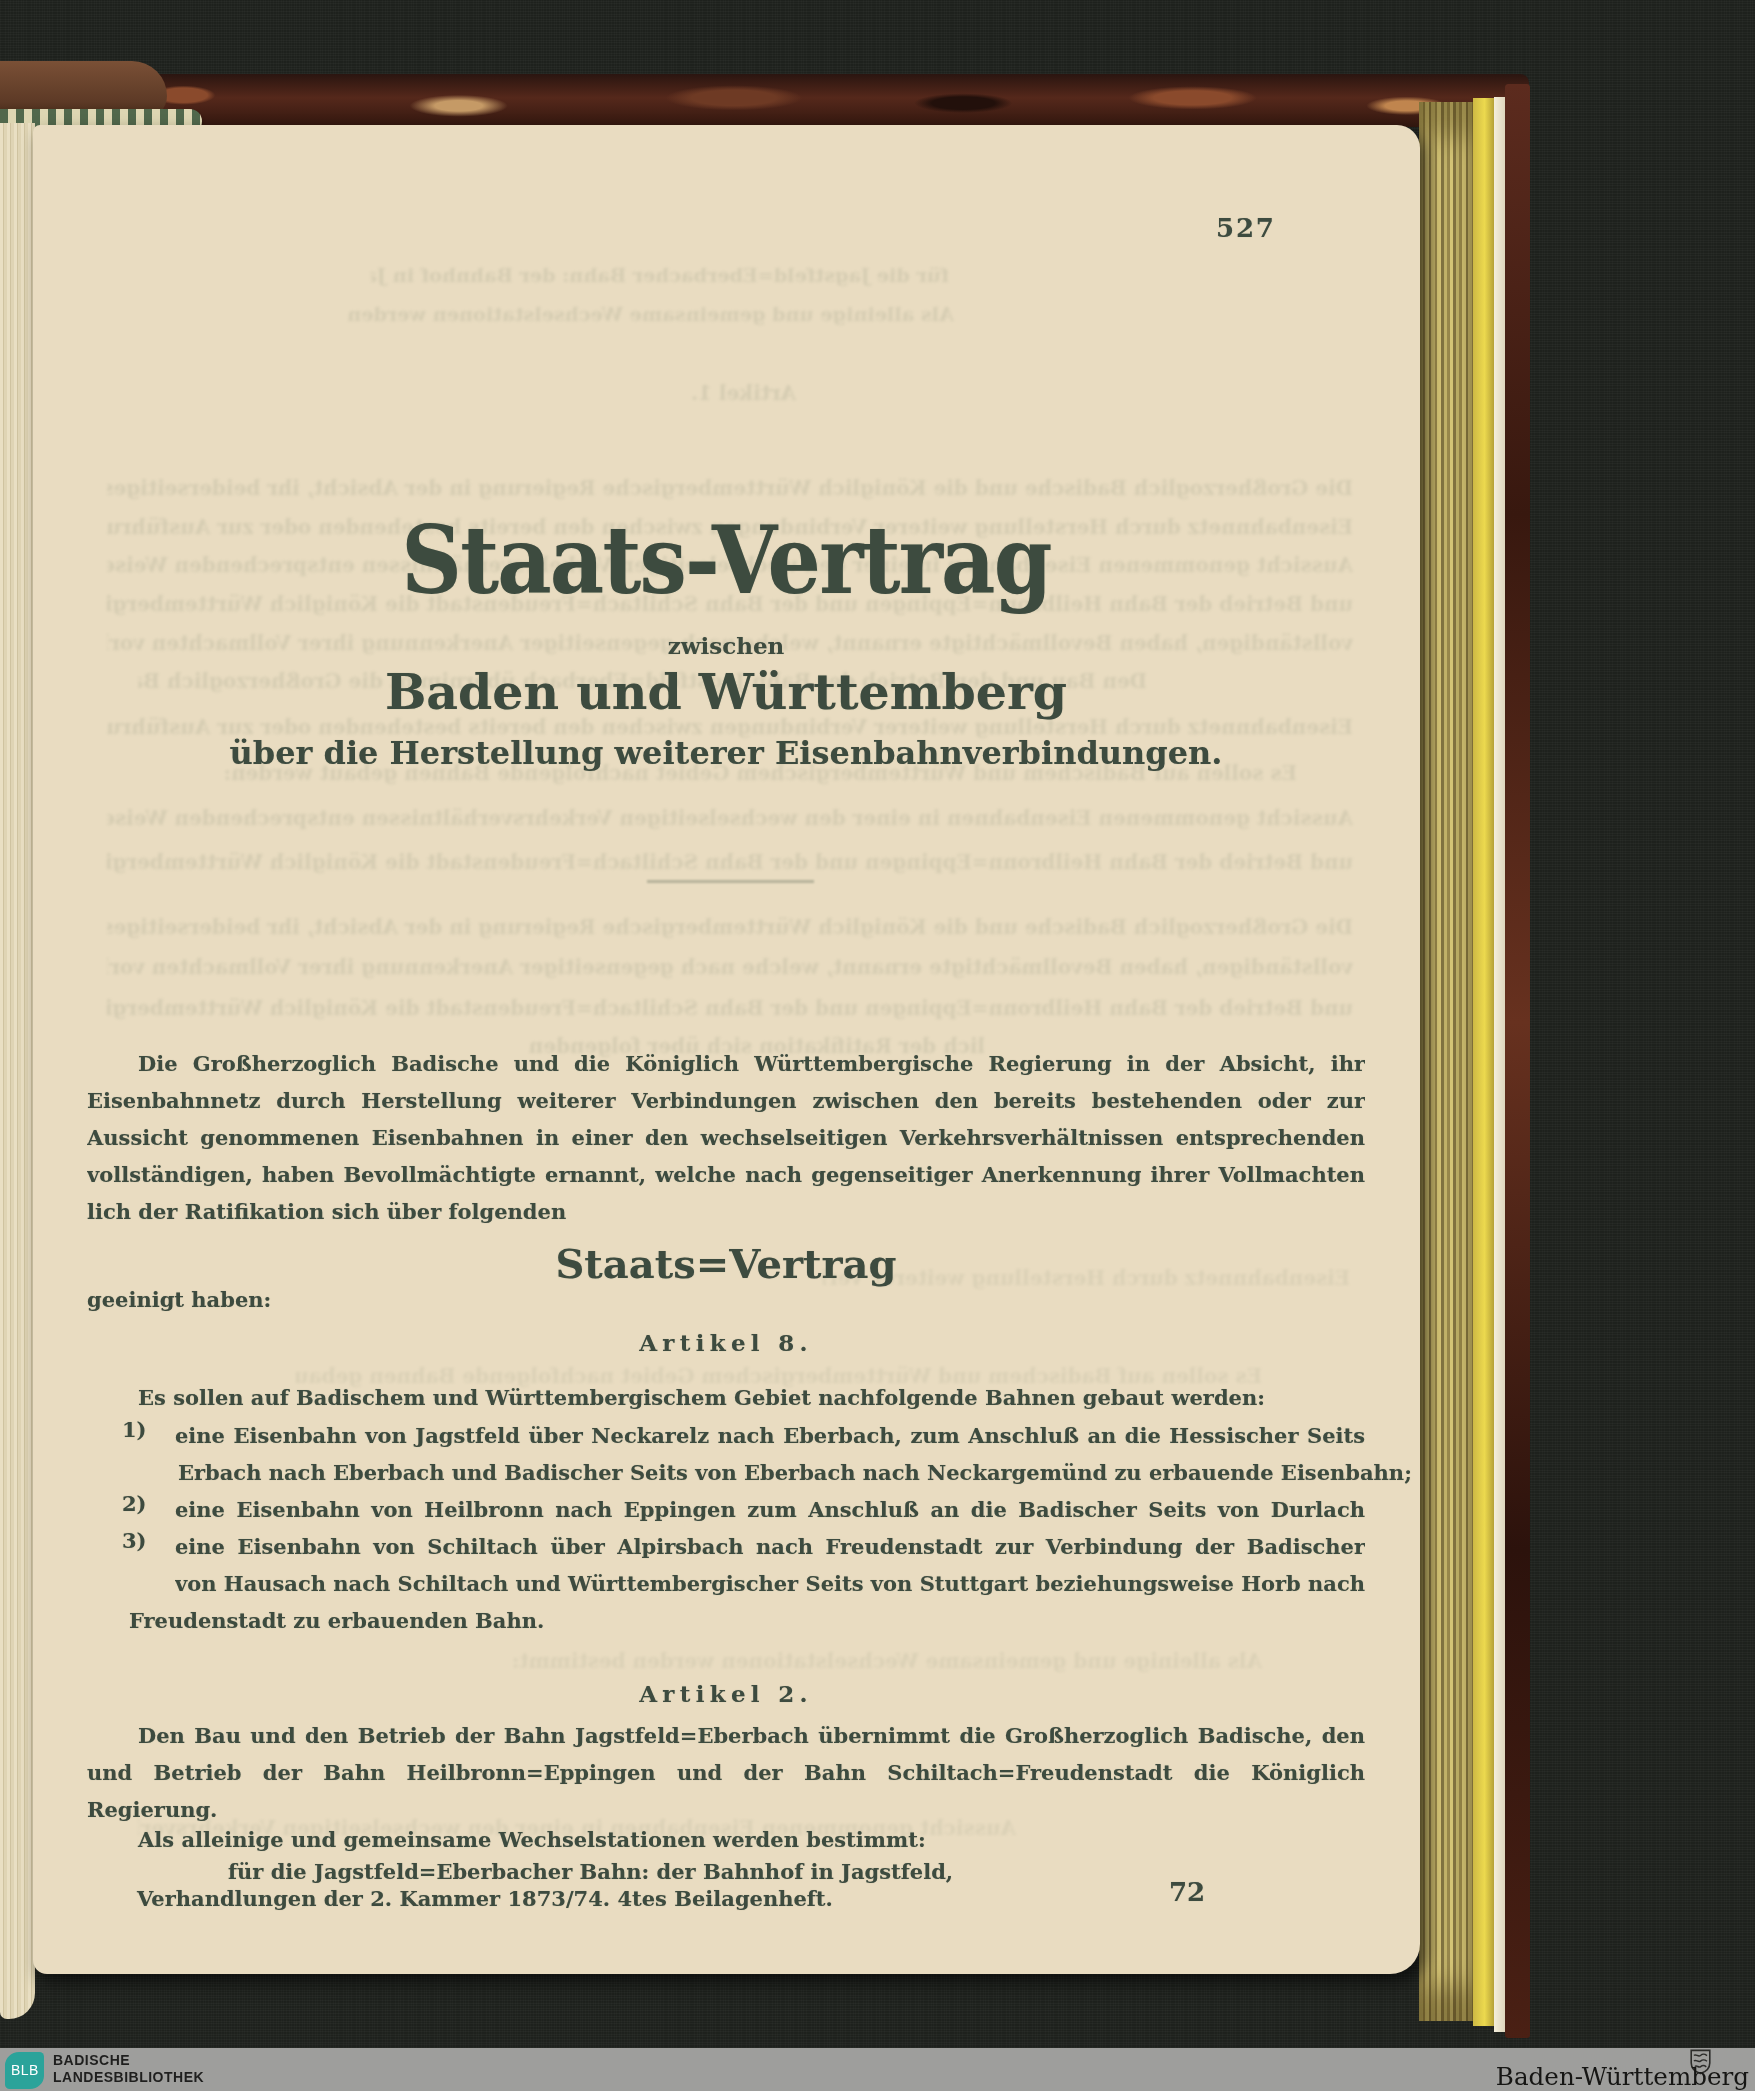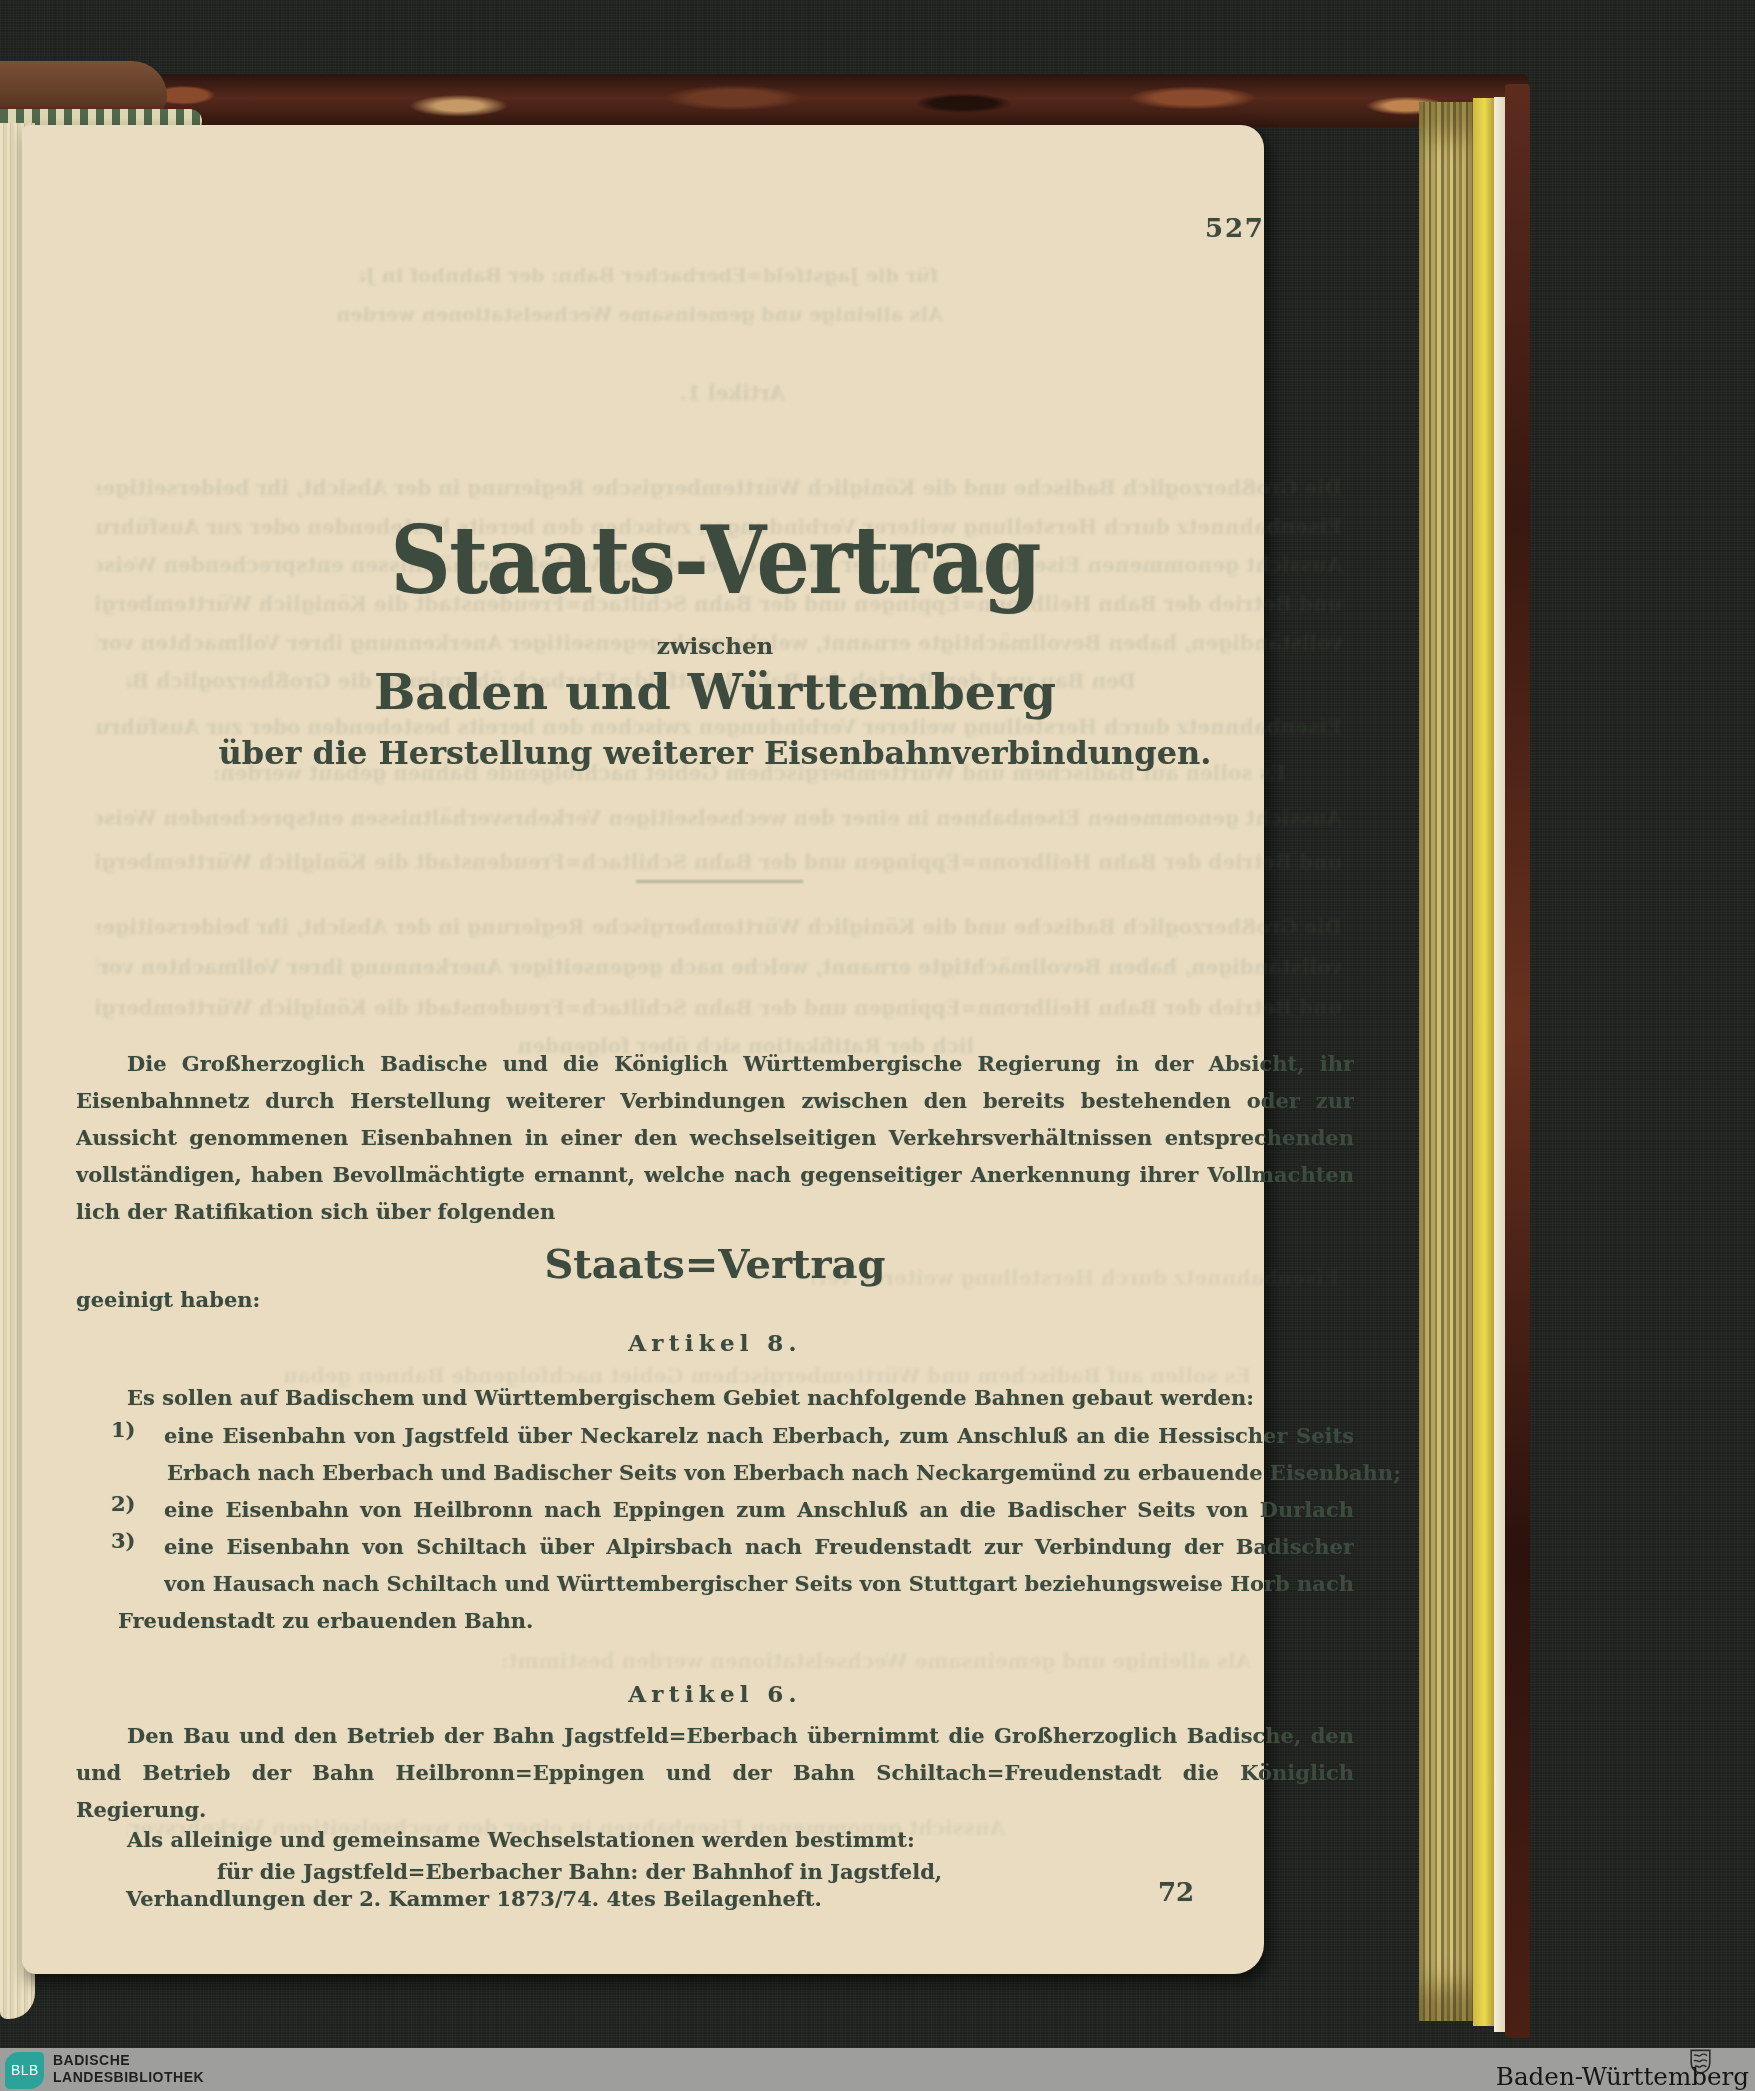--- a/index.html
+++ b/index.html
@@ -33,21 +33,21 @@
     background:repeating-linear-gradient(90deg,#c2b36a 0 3.5px,#99894d 3.5px 6.1px,#d9c979 6.1px 9.7px,#857643 9.7px 12.3px);
     box-shadow:inset 0 35px 26px rgba(60,45,10,.35), inset 0 -35px 26px rgba(60,45,10,.4);}
   .gilt-stripe{position:absolute;left:1473px;top:98px;width:21px;height:1928px;
     background:linear-gradient(90deg,#cdb944,#ecd94e 55%,#b5a138);}
   .white-leaf{position:absolute;left:1494px;top:97px;width:11.4px;height:1935px;
     background:linear-gradient(90deg,#f4eedc,#ded6bd);}
   .cover-edge{position:absolute;left:1505px;top:84px;width:24.6px;height:1954px;
     background:linear-gradient(180deg,#5c2b1e,#38180f 22%,#67311f 48%,#2c120c 75%,#4a2014);
     border-radius:3.5px;}
   
-  .page{position:absolute;left:22px;top:125px;width:1242px;height:1849px;z-index:2;
+  .page{position:absolute;left:33px;top:125px;width:1387px;height:1849px;z-index:2;
     background:
       radial-gradient(790px 439px at 88% 6%, rgba(218,172,132,.38) 0 30%, rgba(0,0,0,0) 75%),
       radial-gradient(1053px 790px at 45% 45%, rgba(255,252,240,.25) 0 40%, rgba(0,0,0,0) 80%),
       linear-gradient(90deg, rgba(118,93,56,.42) 0, rgba(118,93,56,.12) 61px, rgba(0,0,0,0) 132px),
       linear-gradient(180deg, rgba(120,95,60,.25) 0, rgba(0,0,0,0) 48px),
       linear-gradient(0deg, rgba(110,88,55,.30) 0, rgba(0,0,0,0) 61px),
       linear-gradient(105deg,#e2d2b1 0%,#ead dc4 30%,#ece1c8 55%,#e5d6b6 85%,#dccaa6 100%);
     background-color:#e9dcc1;
     border-radius:7px 23px 30px 14px;
     box-shadow:5.3px 8.8px 16px rgba(0,0,0,.55);}
@@ -143,21 +143,21 @@
         <div class="line just ink" style="margin-left:88px;width:1190px">eine Eisenbahn von Heilbronn nach Eppingen zum Anschluß an die Badischer Seits von Durlach nach</div>
       </div>
       <div style="position:relative;">
         <span class="abs ink" style="left:35px;top:0;font-size:21px">3)</span>
         <div class="line just ink" style="margin-left:88px;width:1190px">eine Eisenbahn von Schiltach über Alpirsbach nach Freudenstadt zur Verbindung der Badischer Seits</div>
         <div class="line just ink" style="margin-left:88px;width:1190px">von Hausach nach Schiltach und Württembergischer Seits von Stuttgart beziehungsweise Horb nach</div>
         <div class="line ink" style="margin-left:42px">Freudenstadt zu erbauenden Bahn.</div>
       </div>
     </div>
 
-    <div class="abs ink center" style="top:1555px;font-size:23px;letter-spacing:5.3px;z-index:2">Artikel 6.</div>
+    <div class="abs ink center" style="top:1555px;font-size:23px;letter-spacing:5.3px;z-index:2">Artikel 2.</div>
 
     <div class="abs" style="left:54px;top:1592px;width:1278px;z-index:2">
       <div class="line just ink" style="text-indent:51px">Den Bau und den Betrieb der Bahn Jagstfeld=Eberbach übernimmt die Großherzoglich Badische, den Bau</div>
       <div class="line just ink">und Betrieb der Bahn Heilbronn=Eppingen und der Bahn Schiltach=Freudenstadt die Königlich Württembergische</div>
       <div class="line ink">Regierung.</div>
     </div>
 
     <div class="abs ink line" style="left:105px;top:1696px;z-index:2">Als alleinige und gemeinsame Wechselstationen werden bestimmt:</div>
     <div class="abs ink line" style="left:195px;top:1728px;z-index:2">für die Jagstfeld=Eberbacher Bahn: der Bahnhof in Jagstfeld,</div>
 

